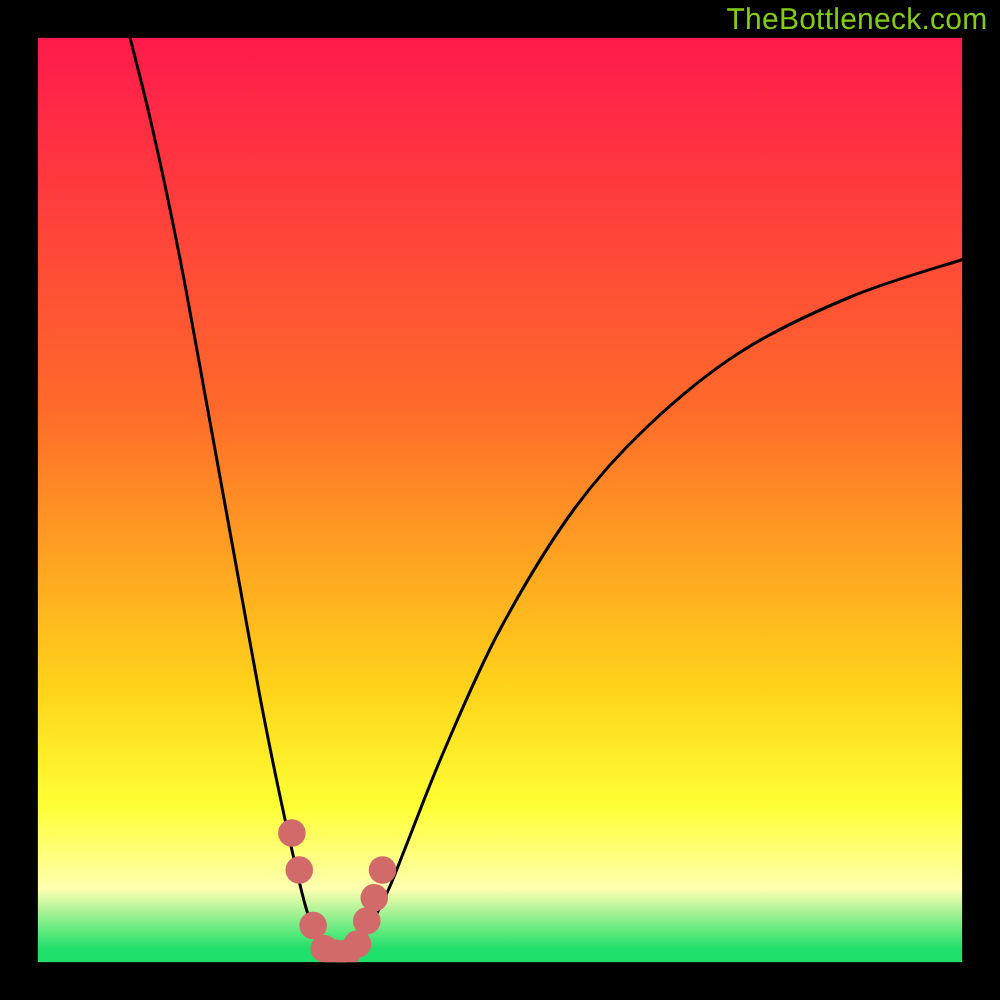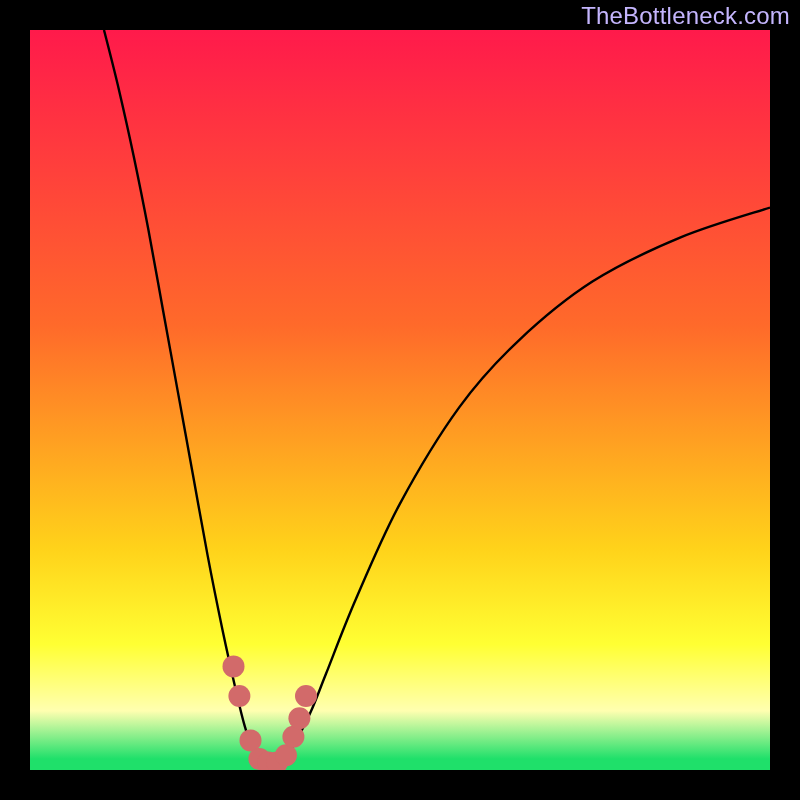--- a/index.html
+++ b/index.html
@@ -16,21 +16,21 @@
     top: 0;
     left: 0;
     width: 800px;
     height: 800px;
     background: #000;
   }
   .watermark {
     position: absolute;
     top: 2px;
     right: 10px;
-    color: #c4b5fd;
+    color: #84cc16;
     font-size: 24px;
     font-weight: 500;
     letter-spacing: 0.2px;
     z-index: 5;
   }
   .plot {
     position: absolute;
     top: 30px;
     left: 30px;
     width: 740px;

